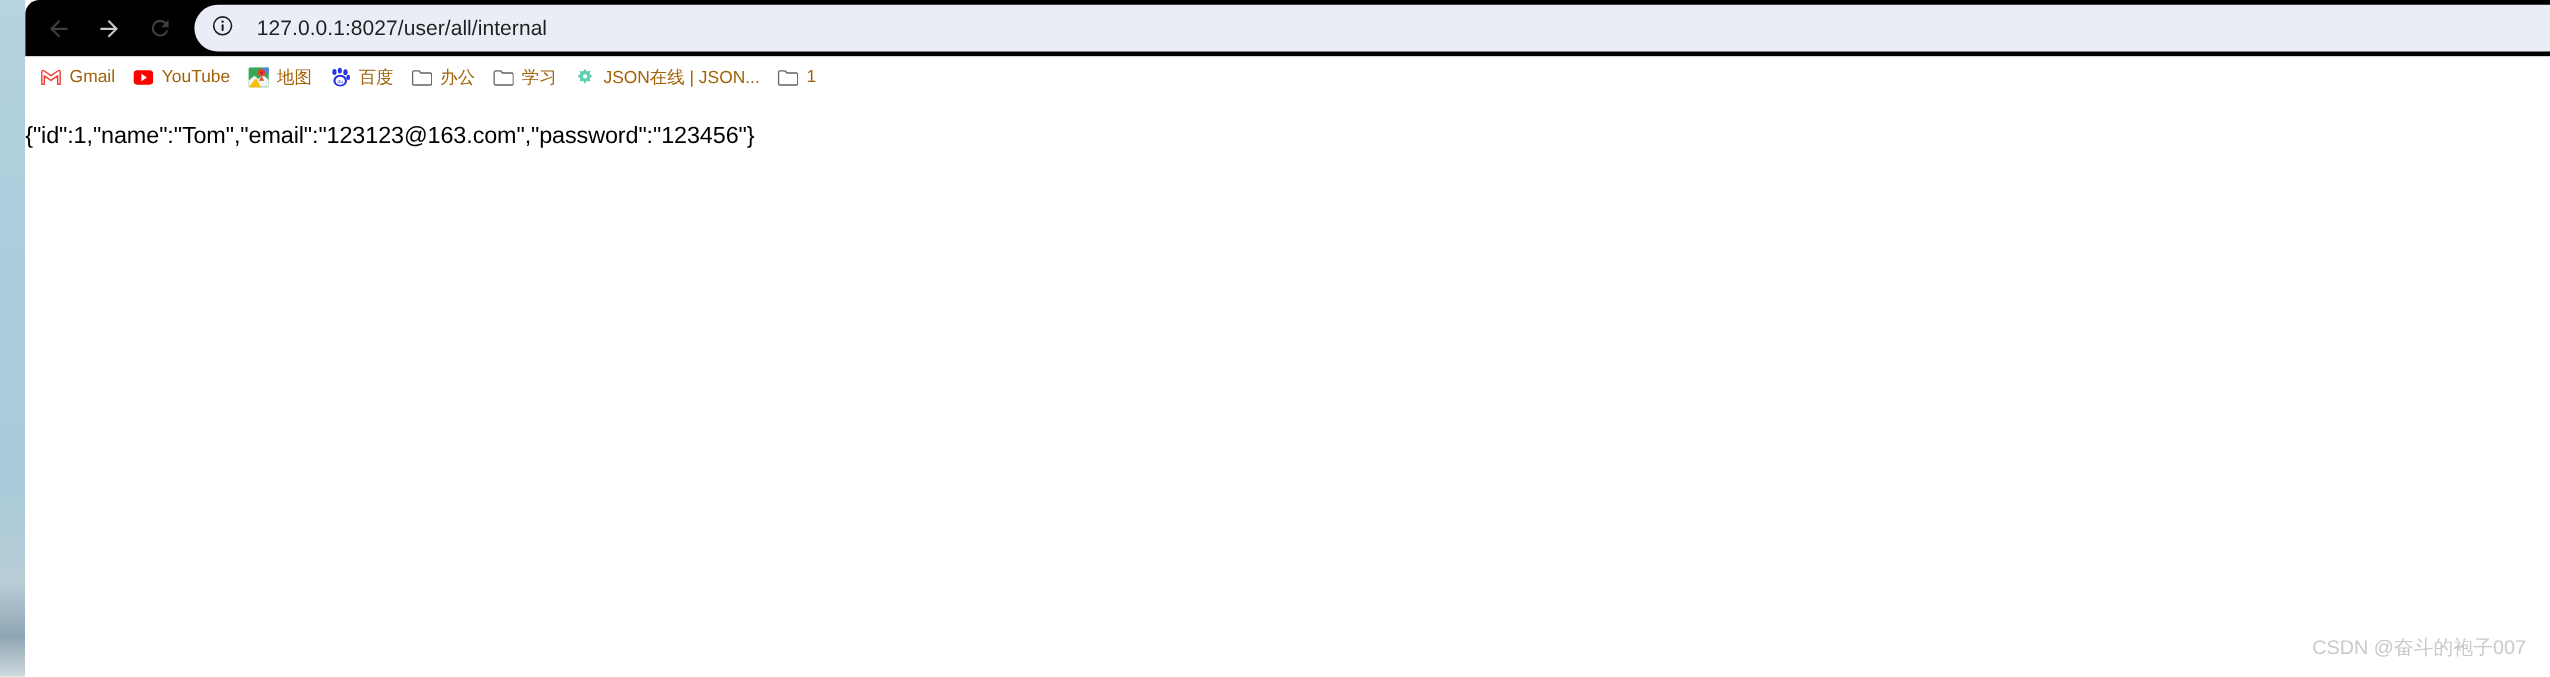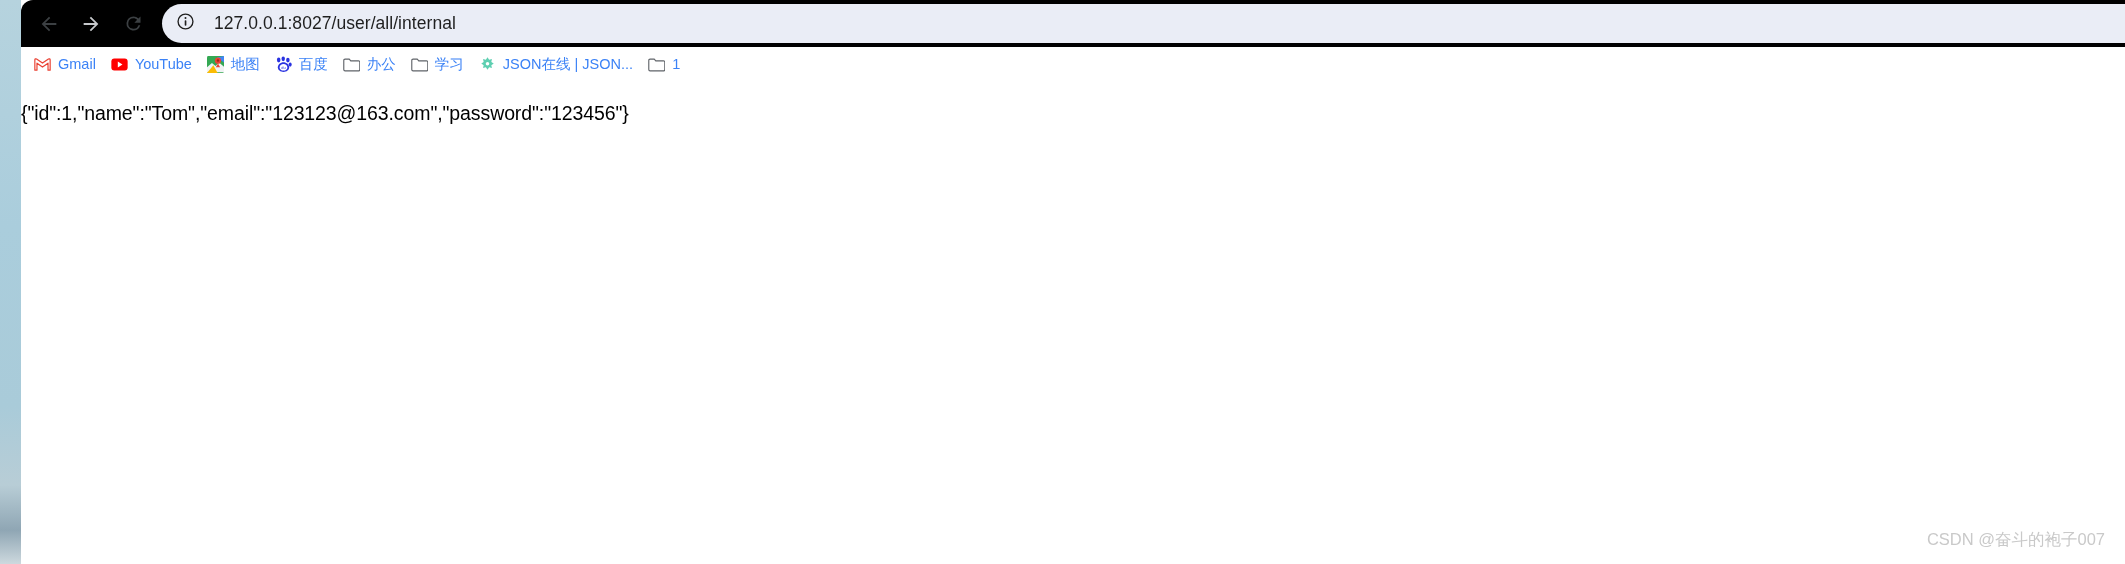--- a/index.html
+++ b/index.html
@@ -137,21 +137,21 @@
     height: 17px;
     flex: 0 0 auto;
     display: flex;
     align-items: center;
     justify-content: center;
     margin-right: 7px;
   }
 
   .bookmark .bm-label {
     font-size: 14.5px;
-    color: #3b82f6;
+    color: #a16207;
     white-space: nowrap;
     font-family: "Liberation Sans", sans-serif;
   }
 
   
   .page-content {
     position: absolute;
     left: 0;
     top: 81px;
     width: 100%;

